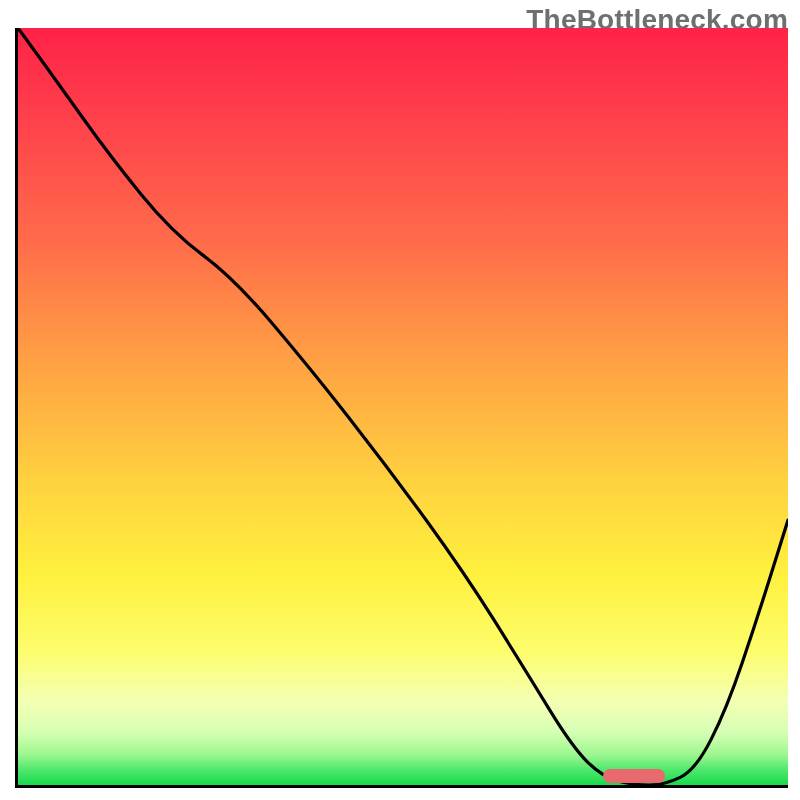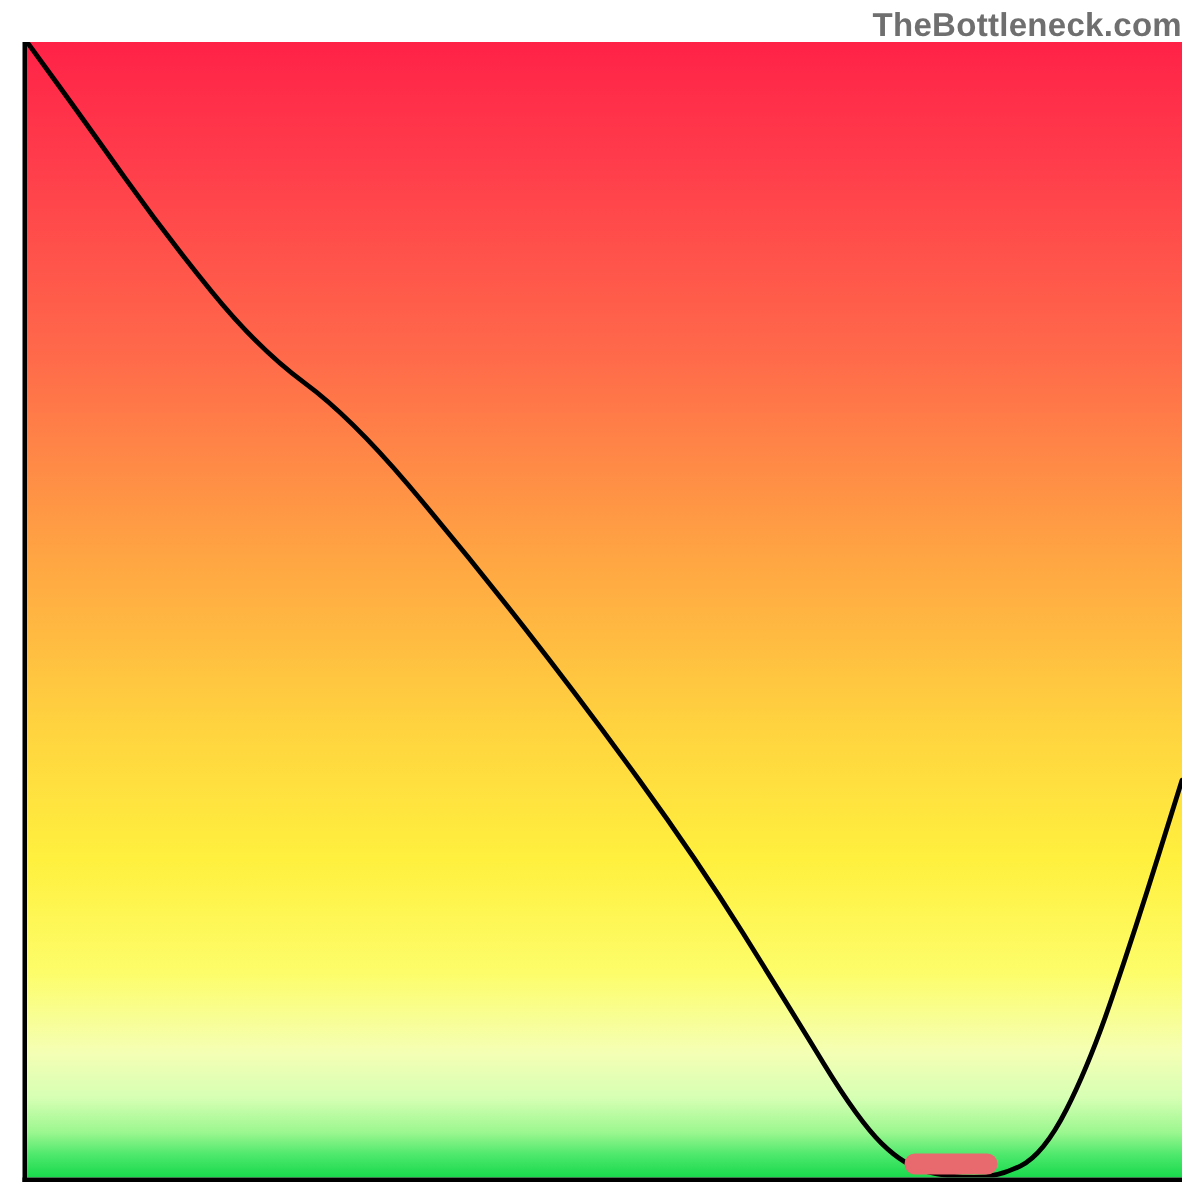--- a/index.html
+++ b/index.html
@@ -13,21 +13,21 @@
   }
   .chart-wrap {
     position: relative;
     width: 800px;
     height: 800px;
   }
   .watermark {
     position: absolute;
     top: 4px;
     right: 12px;
-    font-size: 22px;
+    font-size: 28px;
     font-weight: 600;
     color: #6f6f6f;
     letter-spacing: 0.2px;
     user-select: none;
   }
   .plot-area {
     position: absolute;
     left: 15px;
     top: 28px;
     width: 770px;

